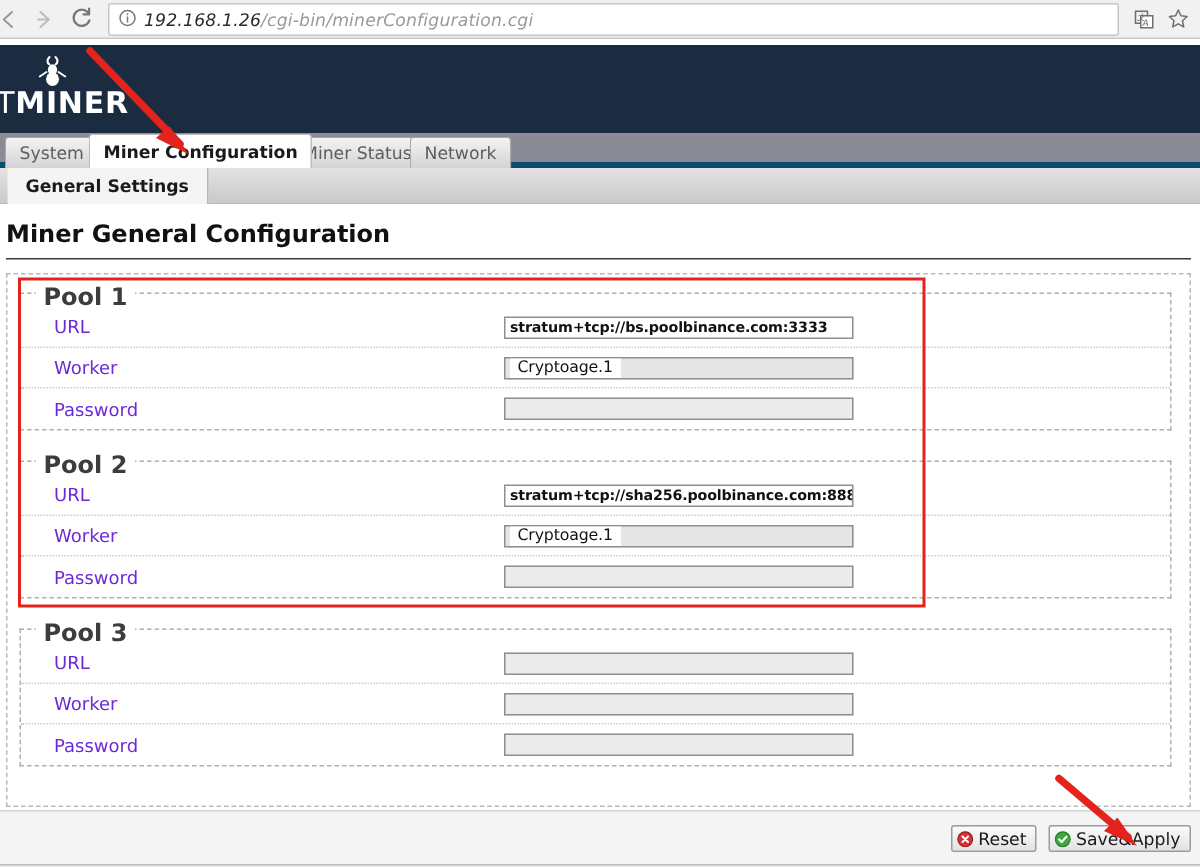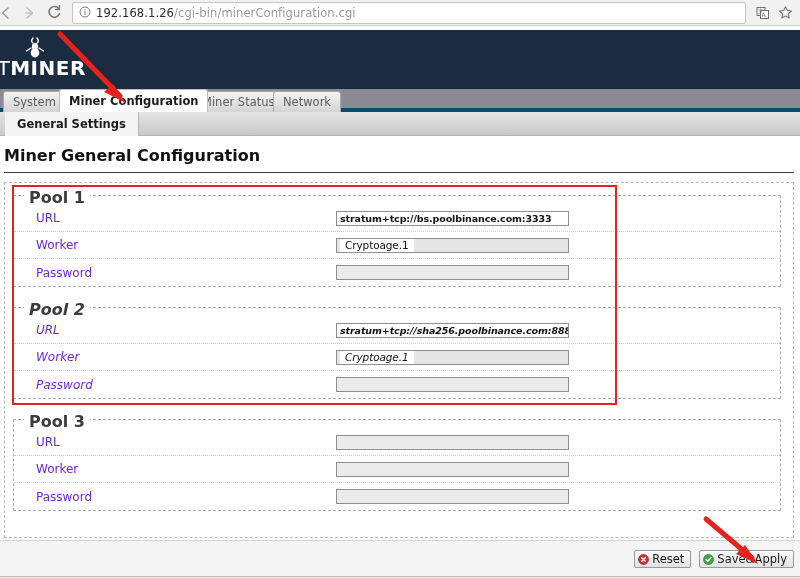--- a/index.html
+++ b/index.html
@@ -9,21 +9,21 @@
     overflow: hidden;
     background: #ffffff;
     font-family: "DejaVu Sans", "Liberation Sans", sans-serif;
   }
 
   
   .browser-bar {
     position: absolute; left: 0; top: 0; width: 800px; height: 26px;
     background: #f1f1f1;
     border-bottom: 1px solid #c9c9c9;
-    display: flex; align-items: center;
+    display: flex; align-items: center; font-style: italic;
   }
   .nav-btn {
     width: 24px; height: 24px;
     display: flex; align-items: center; justify-content: center;
     color: #8b8b8b; flex: none;
   }
   .nav-btn.back { margin-left: -6px; }
   .nav-btn svg { display: block; }
   .omnibox {
     flex: 1 1 auto;
@@ -319,21 +319,21 @@
         </span>
       </div>
       <div class="row">
         <span class="row-label">Password</span>
         <span class="field">
           <span class="field-text"></span>
         </span>
       </div>
     </div>
 
-    <div class="pool" style="top:124px;font-style:italic;">
+    <div class="pool" style="top:124px;">
       <div class="pool-legend">Pool 2</div>
       <div style="height:9px;"></div>
       <div class="row">
         <span class="row-label">URL</span>
         <span class="field filled">
           <span class="field-text">stratum+tcp://sha256.poolbinance.com:8888</span>
         </span>
       </div>
       <div class="row">
         <span class="row-label">Worker</span>

